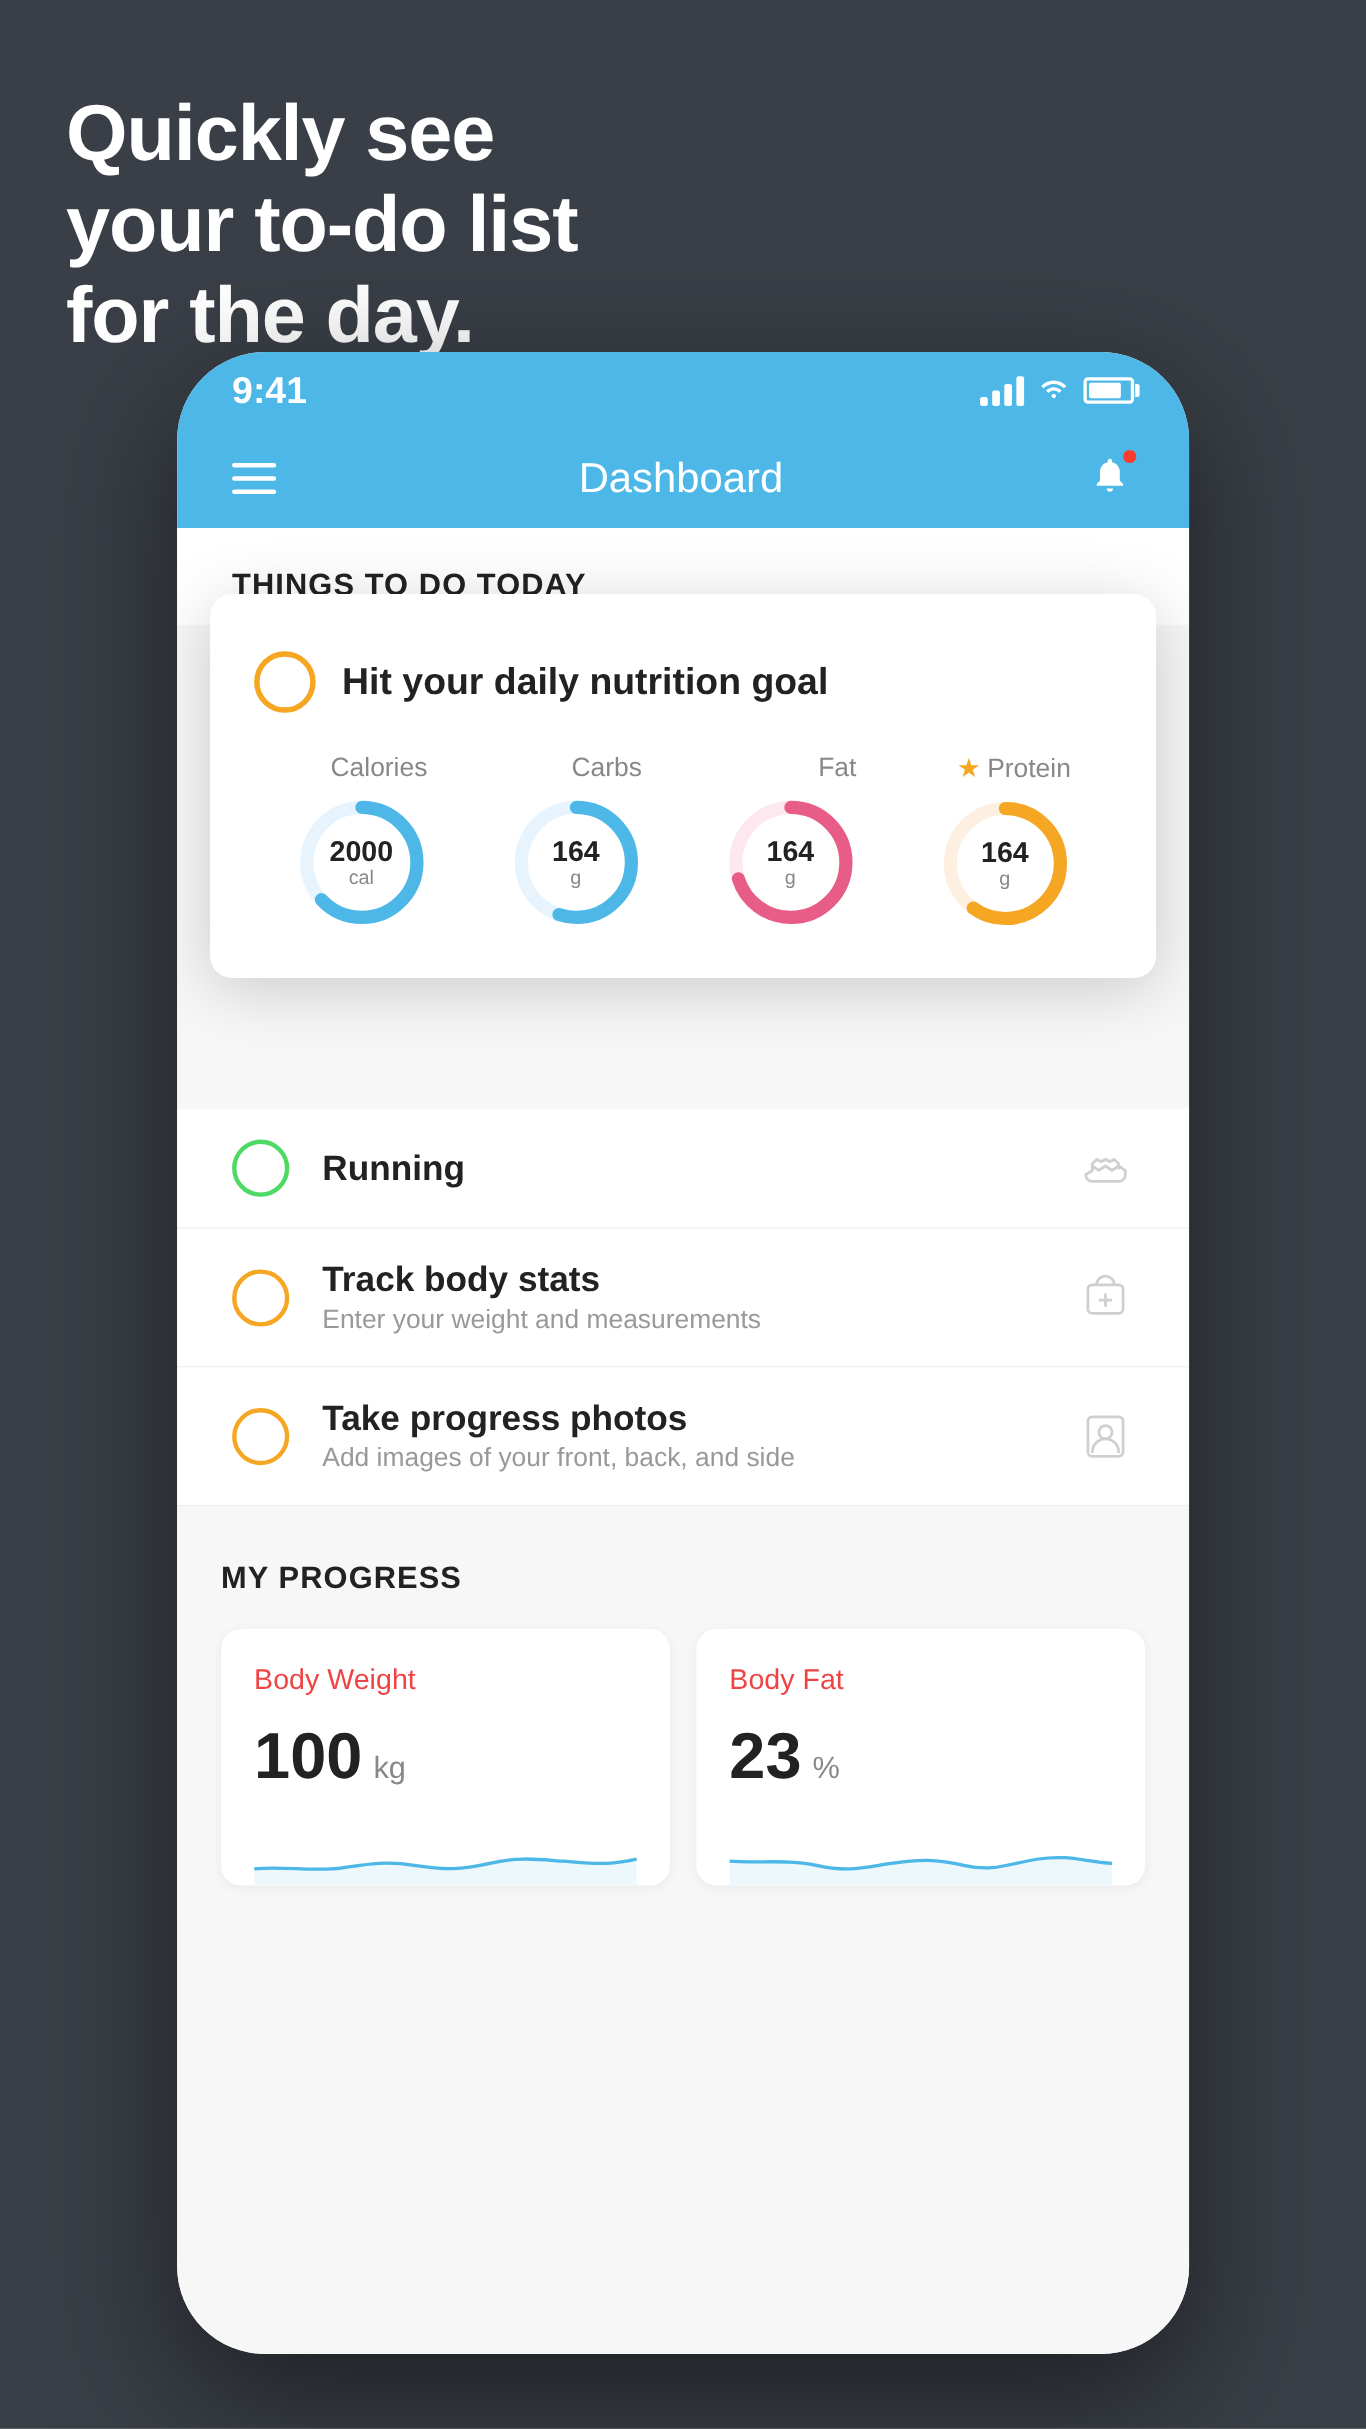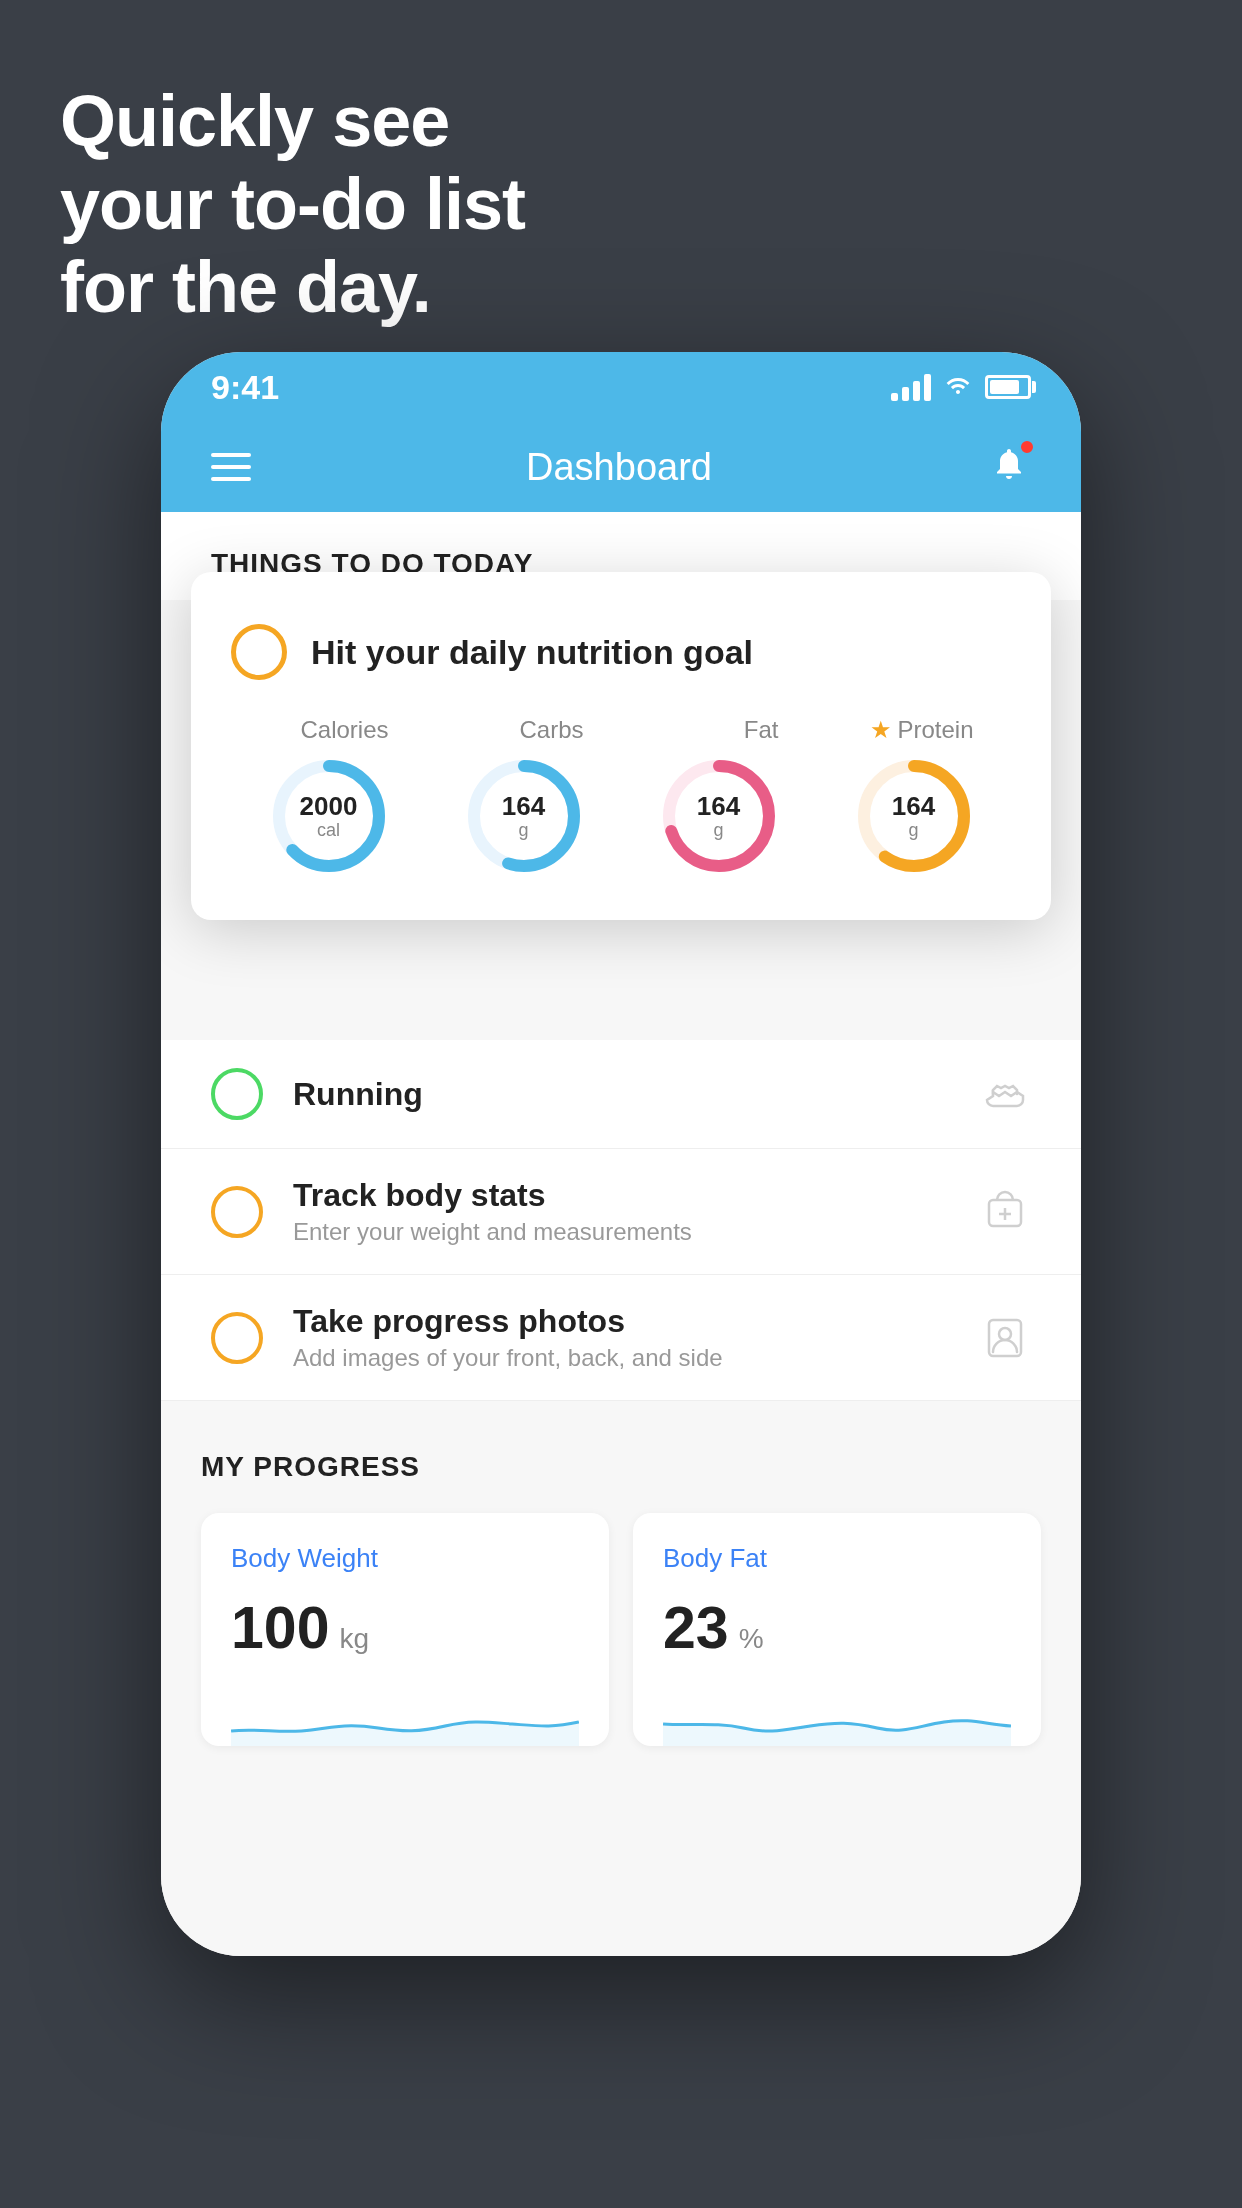--- a/index.html
+++ b/index.html
@@ -29,29 +29,28 @@
       position: absolute;
       top: 320px;
       left: 50%;
       transform: translateX(-50%);
       width: 920px;
       height: 1820px;
     }
 
     .phone-shell {
       width: 920px;
-      height: 1604px;
+      height: 1820px;
       background: #f0f0f0;
       border-radius: 80px;
       overflow: hidden;
       box-shadow: 0 40px 120px rgba(0,0,0,0.5);
       position: relative;
       display: flex;
       flex-direction: column;
-      margin-top: 32px;
     }
 
     
     .status-bar {
       background: #4db8e8;
       height: 70px;
       display: flex;
       align-items: center;
       justify-content: space-between;
       padding: 0 50px;
@@ -355,21 +354,21 @@
       flex: 1;
       background: #fff;
       border-radius: 18px;
       padding: 30px 30px 0;
       overflow: hidden;
       box-shadow: 0 2px 10px rgba(0,0,0,0.06);
     }
 
     .progress-card-title {
       font-size: 26px;
-      color: #3b82f6;
+      color: #ef4444;
       margin-bottom: 20px;
     }
 
     .progress-value-row {
       display: flex;
       align-items: baseline;
       gap: 10px;
       margin-bottom: 24px;
     }
 

